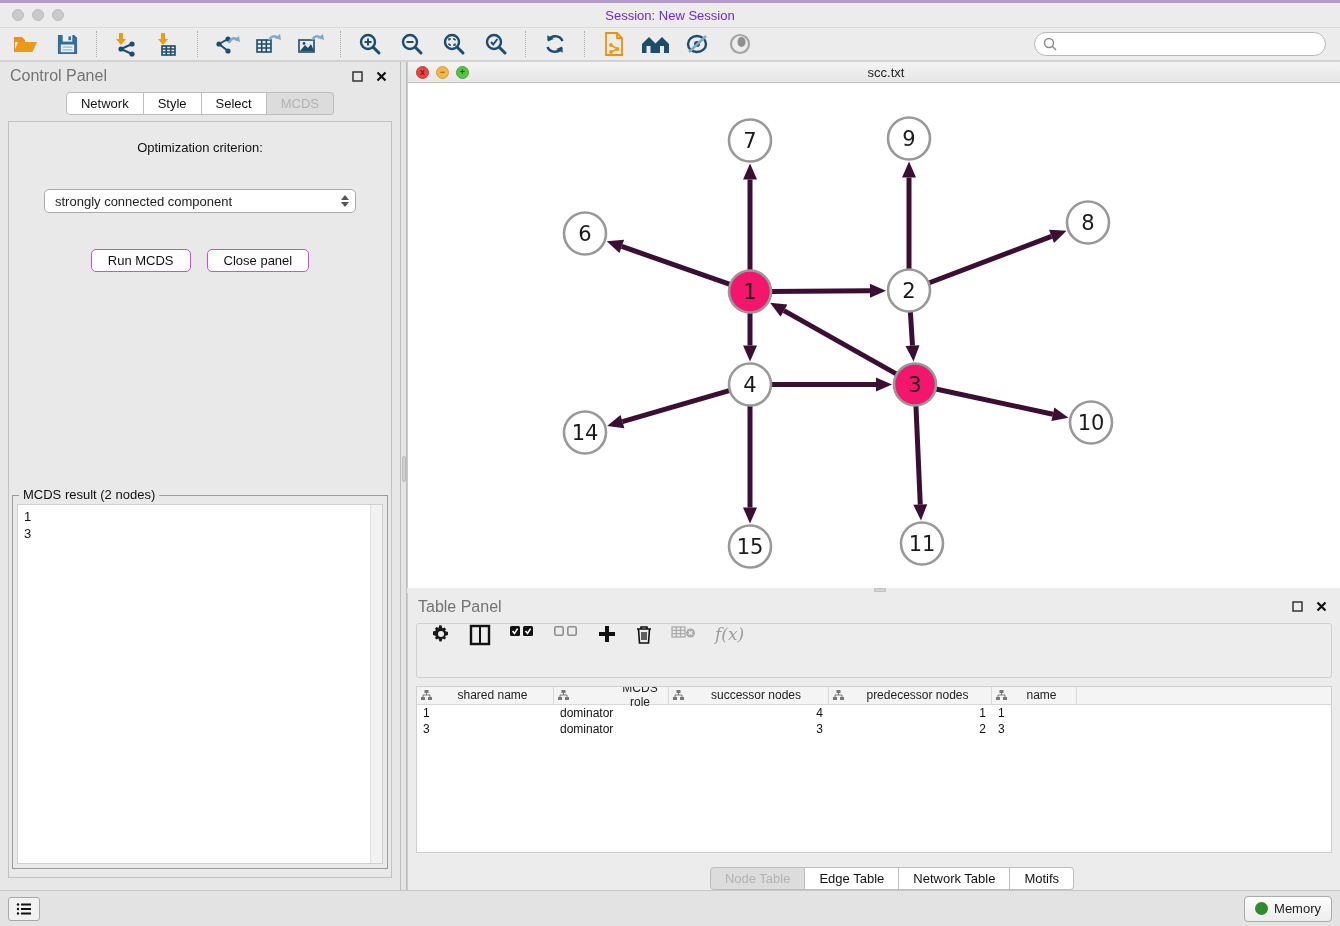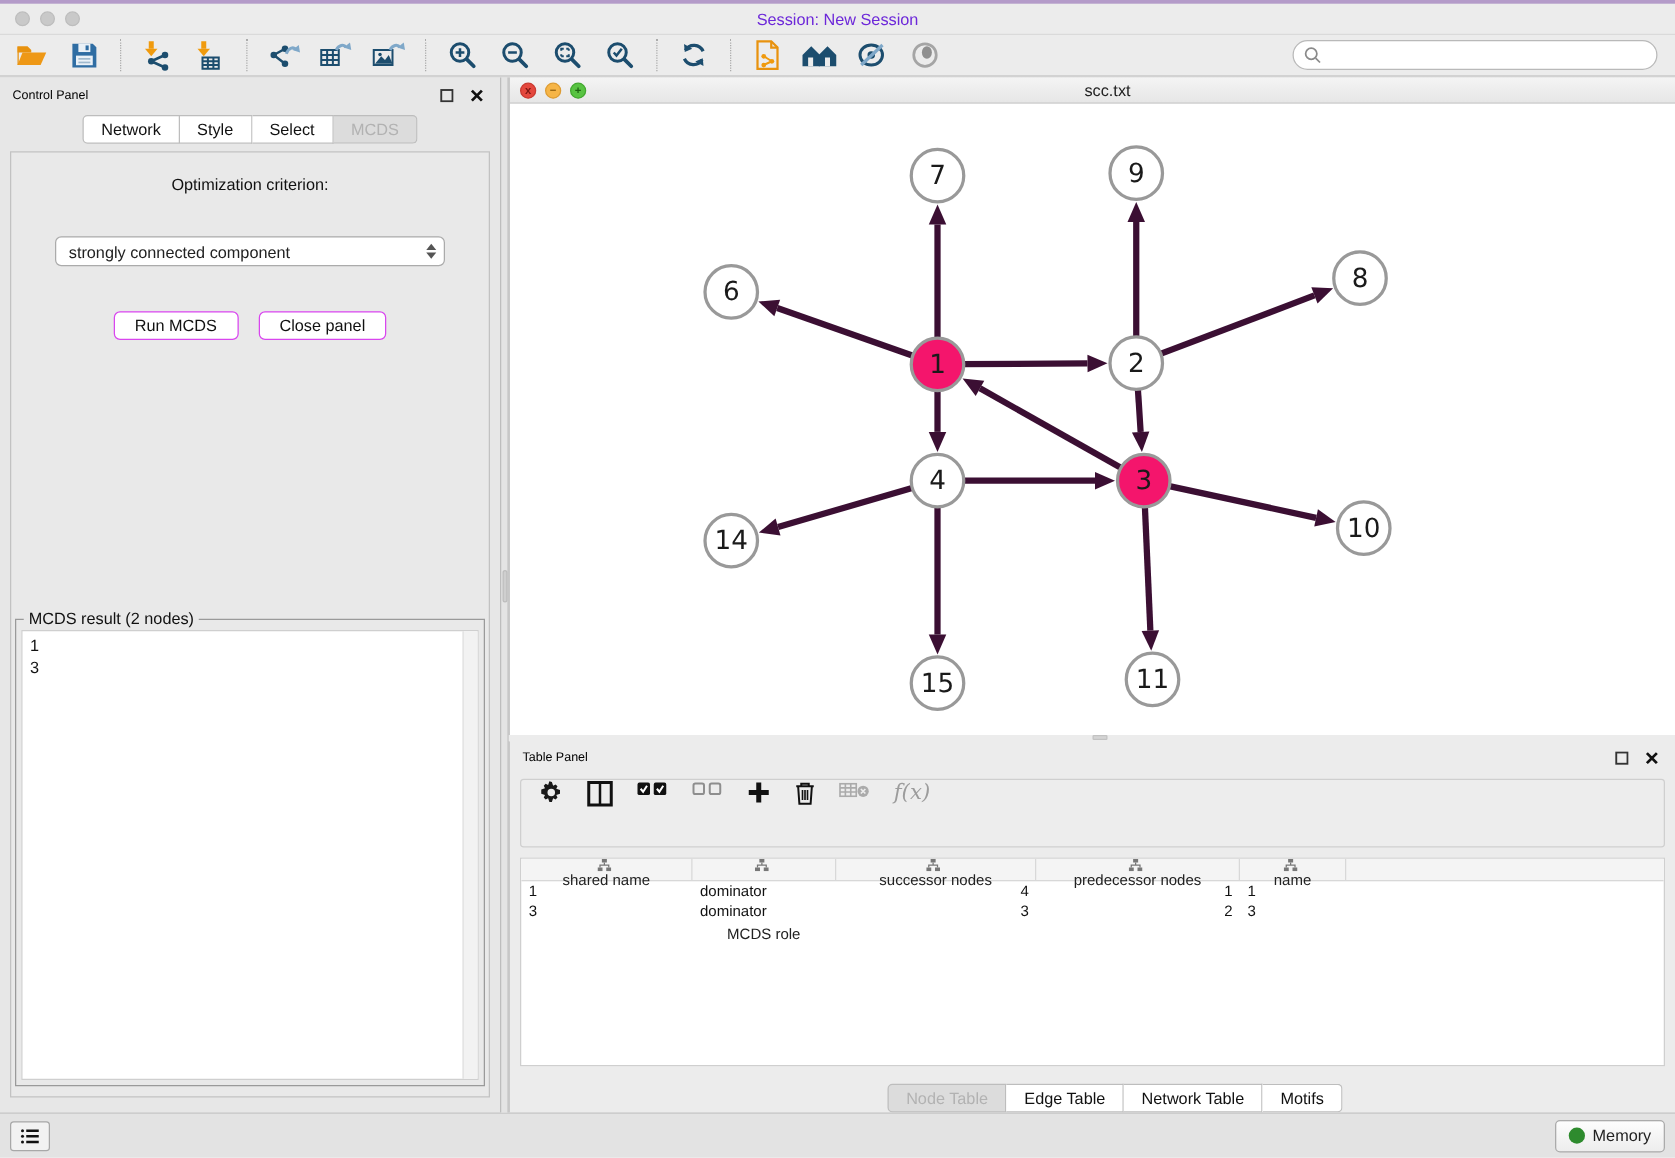--- a/index.html
+++ b/index.html
@@ -22,21 +22,21 @@
   .search-box { width:292px; height:24px; border:1px solid #B9B9B9; border-radius:13px; background:#fff; display:flex; align-items:center; padding:0 8px; }
   .search-box svg { flex:0 0 auto; }
   .search-input { border:none; outline:none; flex:1; margin-left:5px; font-size:12px; background:transparent; }
 
   
   .main { flex:1; display:flex; min-height:0; }
 
   
   .cpanel { width:400px; background:#E7E7E7; display:flex; flex-direction:column; }
   .panel-head { height:28px; display:flex; align-items:center; padding:0 10px; }
-  .panel-title { font-size:10px; color:#000000;text-align:center; }
+  .panel-title { font-size:16px; color:#737373;text-align:center; }
   .panel-head .spacer { flex:1; }
   .mini-ic { width:18px; height:16px; display:flex; align-items:center; justify-content:center; margin-left:6px; cursor:pointer; }
   .seg-tabs { display:flex; justify-content:center; margin-top:2px; }
   .seg { border:1px solid #BDBDBD; border-left:none; background:#fff; padding:3px 14px; font-size:13px; color:#111; cursor:pointer; }
   .seg:first-child { border-left:1px solid #BDBDBD; border-radius:4px 0 0 4px; }
   .seg:last-child { border-radius:0 4px 4px 0; }
   .seg.active { background:#DCDCDC; color:#B2B2B2; }
   .cp-box { flex:1; margin:6px 8px 12px 8px; border:1px solid #C2C2C2; background:#E9E9E9; display:flex; flex-direction:column; align-items:center; padding-top:18px; min-height:0;gap:24px; }
   .opt-label { font-size:13px; color:#111; }
   .dropdown { margin-top:10px; width:312px; height:24px; background:#fff; border:1px solid #ABABAB; border-radius:5px; display:flex; align-items:center; padding:0 6px 0 10px; cursor:pointer; }
@@ -72,21 +72,21 @@
   .net-canvas { flex:1; background:#fff; position:relative; }
 
   
   .tpanel { flex:1; background:#ECECEC; display:flex; flex-direction:column; border-left:1px solid #C9C9C9; min-height:0; }
   .tp-toolbar { margin:2px 8px 0 8px; height:56px; border:1px solid #CFCFCF; border-radius:3px; background:#EDEDED; display:flex; align-items:flex-start; gap:18px; padding:0 14px; }
   .tp-ic { display:flex; align-items:center; justify-content:center; cursor:pointer; }
   .tp-ic.disabled { cursor:default; }
   .fx { font-family:"DejaVu Serif", serif; font-style:italic; font-size:17px; color:#9C9C9C; }
   .tablebox { margin:8px 8px 0 8px; height:170px; background:#fff; border:1px solid #CFCFCF; overflow:hidden; }
   .thead { display:flex; background:#F4F4F4; border-bottom:1px solid #D8D8D8; height:18px; }
-  .th { display:flex; align-items:center; border-right:1px solid #D8D8D8; font-size:12px; color:#222; padding:0 4px;flex-direction:column; }
+  .th { display:flex; align-items:center; border-right:1px solid #D8D8D8; font-size:12px; color:#222; padding:0 4px; }
   .th .tree-ic { margin-right:4px; flex:0 0 auto; }
   .th .th-label { flex:1; text-align:center; }
   .trow { display:flex; height:16px; align-items:center; }
   .td { font-size:12px; color:#111; padding:0 6px; overflow:hidden; white-space:nowrap; }
   .td.right { text-align:right; }
   .bottom-tabs { display:flex; justify-content:center; margin-top:14px;padding-left:36px; }
 
   
   .statusbar { height:36px; background:#E3E3E3; border-top:1px solid #C6C6C6; display:flex; align-items:center; padding:0 8px; }
   .sb-left-btn { width:32px; height:24px; background:#F2F2F2; border:1px solid #A8A8A8; border-radius:3px; display:flex; align-items:center; justify-content:center; cursor:pointer; }

